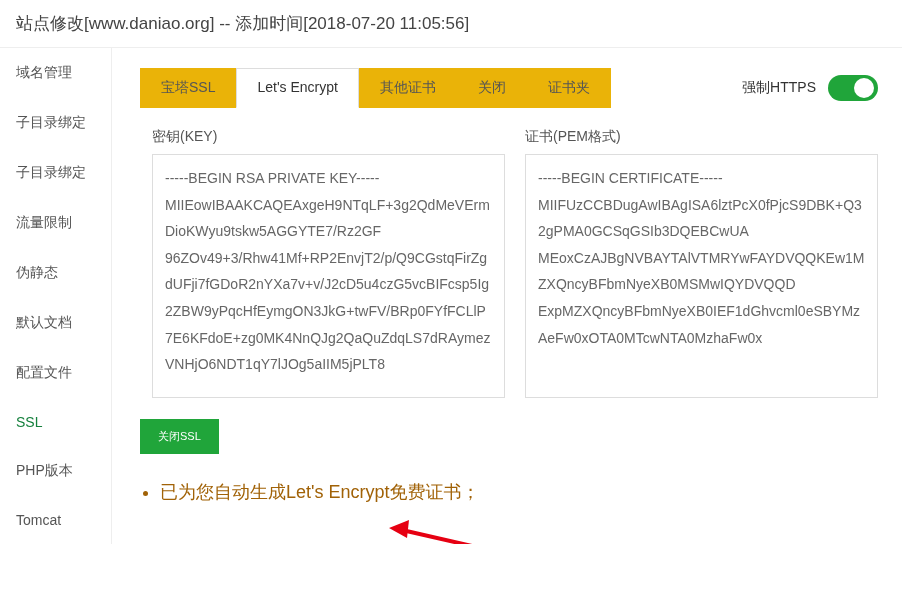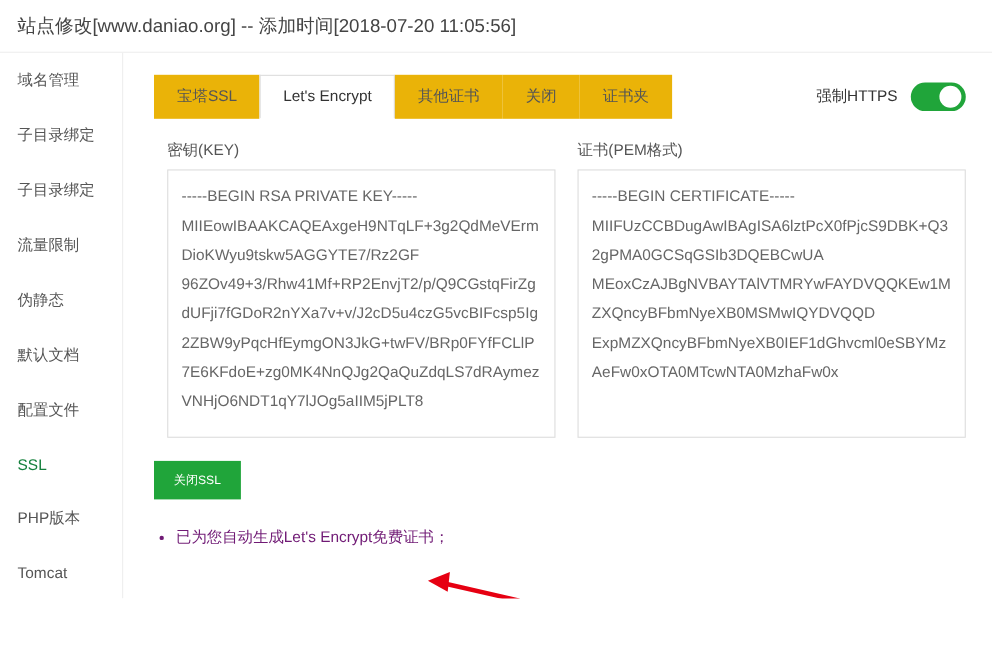--- a/index.html
+++ b/index.html
@@ -17,21 +17,21 @@
     .https-toggle { margin-left: auto; display: flex; align-items: center; gap: 12px; }
     .toggle { width: 50px; height: 26px; background: #20a53a; border-radius: 13px; position: relative; cursor: pointer; }
     .toggle-knob { width: 20px; height: 20px; background: #fff; border-radius: 50%; position: absolute; top: 3px; right: 4px; }
     .cert-row { display: flex; gap: 20px; margin-bottom: 18px; padding-left: 12px; }
     .cert-col { flex: 1; }
     .cert-label { margin-bottom: 8px; color: #555; }
     .cert-textarea { width: 100%; height: 244px; padding: 10px 12px; border: 1px solid #ddd; font-family: inherit; font-size: 14px; line-height: 1.9; color: #666; resize: none; overflow-y: scroll; word-break: break-all; }
     .btn-green { background: #20a53a; color: #fff; border: none; padding: 10px 18px; font-size: 11px; cursor: pointer; }
     .arrow { position: absolute; left: 275px; top: 468px; pointer-events: none; }
     .info-list { margin-top: 26px; padding-left: 20px; }
-    .info-item { color: #701a75; font-size: 14px; list-style: disc; }
+    .info-item { color: #a16207; font-size: 18px; list-style: disc; }
   </style>
 </head>
 <body>
 
 <div class="header">站点修改[www.daniao.org] -- 添加时间[2018-07-20 11:05:56]</div>
 
 <div class="container">
   <div class="sidebar">
     <div class="sidebar-item">域名管理</div>
     <div class="sidebar-item">子目录绑定</div>

